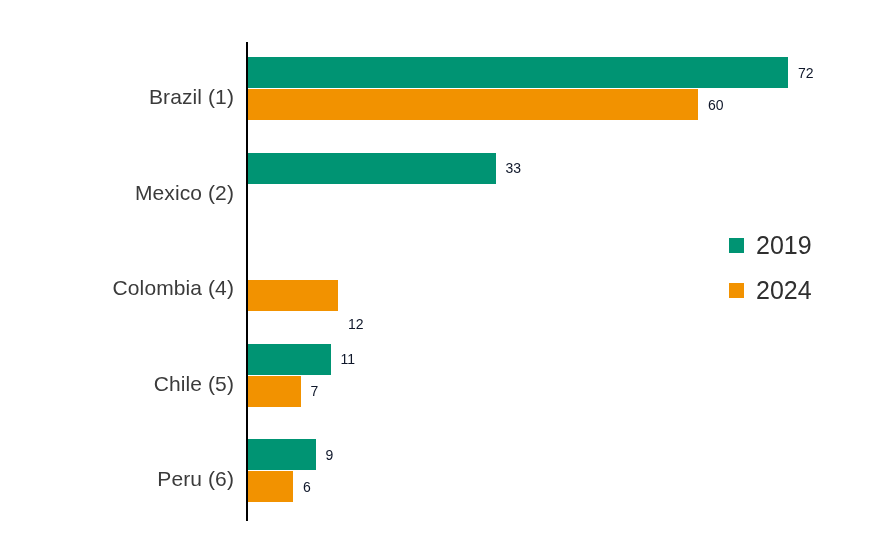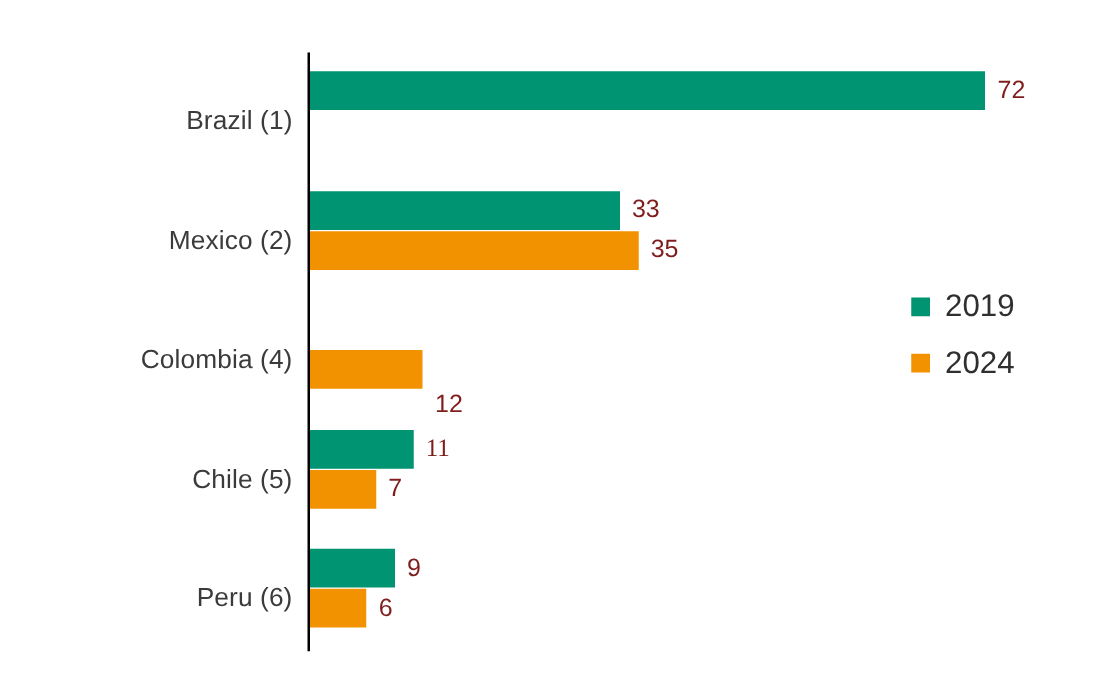--- a/index.html
+++ b/index.html
@@ -56,22 +56,22 @@
   .bar {
     position: absolute;
     left: 0;
     top: 0;
     height: 31px;
   }
   .bar-value {
     position: absolute;
     top: 50%;
     transform: translateY(-50%);
-    font-size: 20px;
-    color: #7f1d1d;
+    font-size: 14px;
+    color: #0f172a;
     white-space: nowrap;
   }
   .legend {
     position: absolute;
     left: 729px;
     top: 230px;
   }
   .legend-item {
     position: relative;
     height: 45px;
@@ -102,44 +102,44 @@
 
     <div class="axis-line"></div>
 
     <div id="groups-container">
         <div class="cat-group" style="top: 57px; height: 63px;">
           <div class="cat-label" style="top: 28px;">Brazil (1)</div>
           <div class="bar-row" style="top: 0px; width: 620px;">
             <div class="bar" style="width: 540px; background: rgb(0, 148, 115);"></div>
             <div class="bar-value" style="left: 550px;">72</div>
           </div>
+          <div class="bar-row" style="top: 32px; width: 620px;">
+            <div class="bar" style="width: 450px; background: rgb(242, 146, 0);"></div>
+            <div class="bar-value" style="left: 460px;">60</div>
+          </div>
         </div>
         <div class="cat-group" style="top: 152.5px; height: 63px;">
           <div class="cat-label" style="top: 28px;">Mexico (2)</div>
           <div class="bar-row" style="top: 0px; width: 620px; padding-left: 12px;">
             <div class="bar" style="width: 247.5px; background: rgb(0, 148, 115);"></div>
             <div class="bar-value" style="left: 257.5px;">33</div>
-          </div>
-          <div class="bar-row" style="top: 32px; width: 620px;">
-            <div class="bar" style="width: 262.5px; background: rgb(242, 146, 0);"></div>
-            <div class="bar-value" style="left: 272.5px;">35</div>
           </div>
         </div>
         <div class="cat-group" style="top: 248px; height: 63px;">
           <div class="cat-label" style="top: 28px;">Colombia (4)</div>
           <div class="bar-row" style="top: 32px; width: 620px;">
             <div class="bar" style="width: 90px; background: rgb(242, 146, 0);"></div>
             <div class="bar-value" style="left: 100px; margin-top: 28px;">12</div>
           </div>
         </div>
         <div class="cat-group" style="top: 343.5px; height: 63px;">
           <div class="cat-label" style="top: 28px;">Chile (5)</div>
           <div class="bar-row" style="top: 0px; width: 620px;">
             <div class="bar" style="width: 82.5px; background: rgb(0, 148, 115);"></div>
-            <div class="bar-value" style="left: 92.5px; font-family: Liberation Serif, serif;">11</div>
+            <div class="bar-value" style="left: 92.5px;">11</div>
           </div>
           <div class="bar-row" style="top: 32px; width: 620px;">
             <div class="bar" style="width: 52.5px; background: rgb(242, 146, 0);"></div>
             <div class="bar-value" style="left: 62.5px;">7</div>
           </div>
         </div>
         <div class="cat-group" style="top: 439px; height: 63px;">
           <div class="cat-label" style="top: 28px;">Peru (6)</div>
           <div class="bar-row" style="top: 0px; width: 620px;">
             <div class="bar" style="width: 67.5px; background: rgb(0, 148, 115);"></div>

